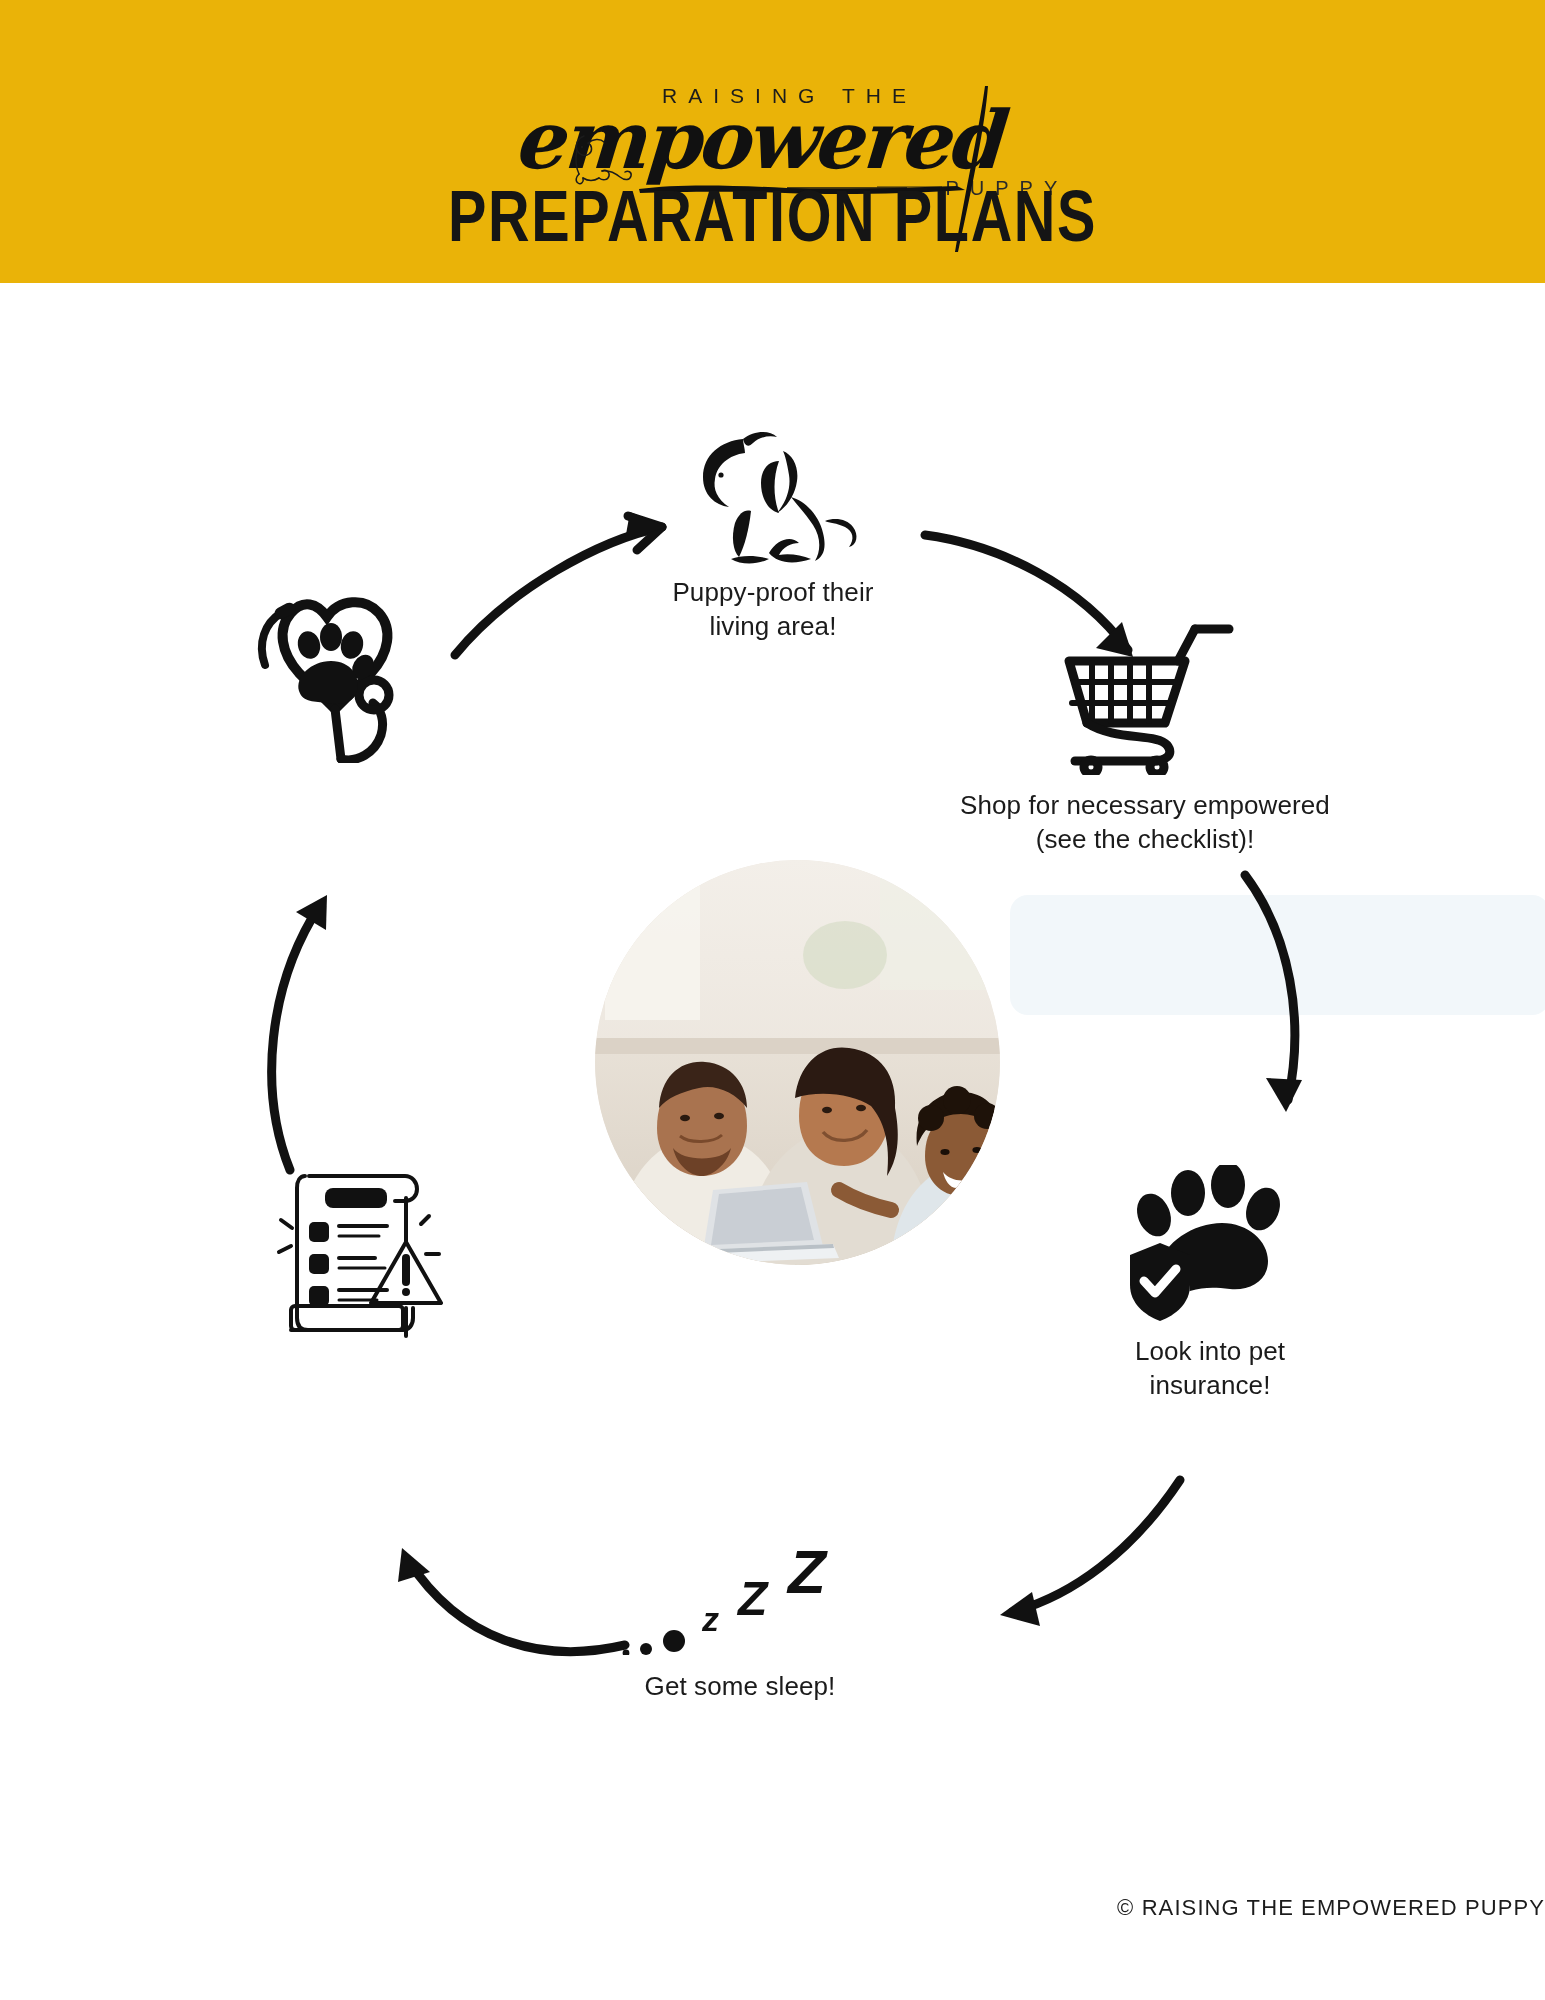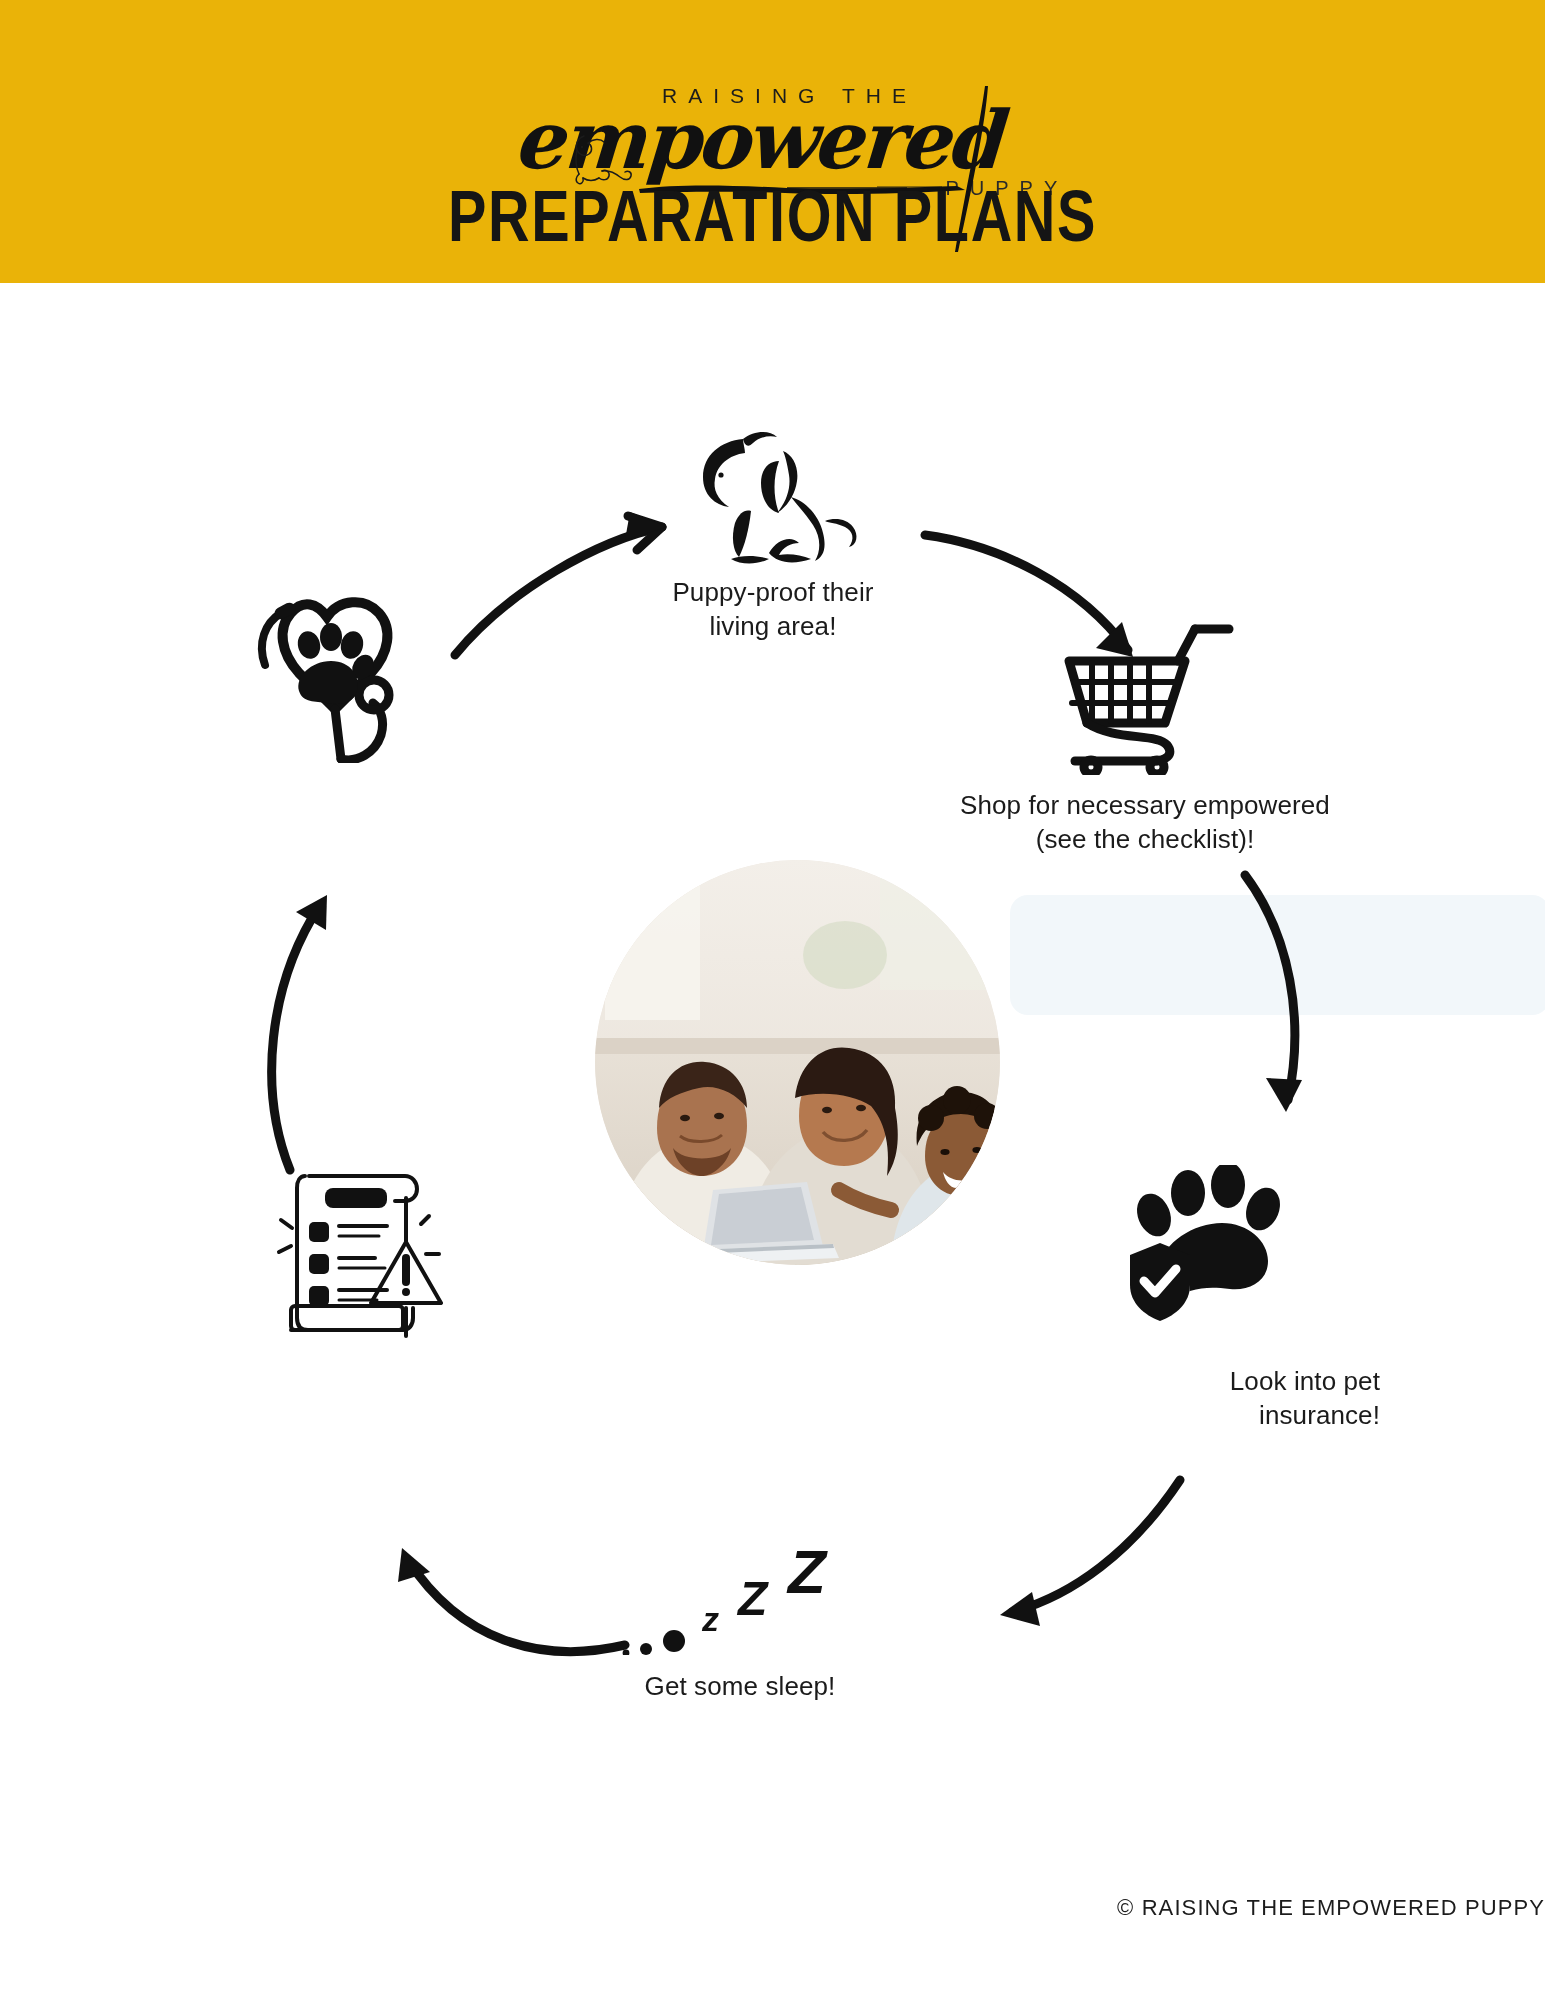--- a/index.html
+++ b/index.html
@@ -115,21 +115,21 @@
   #step-puppyproof { left: 588px; top: 440px; width: 370px; }
   #step-puppyproof .step-icon { height: 120px; }
   #step-puppyproof .step-label { margin-top: 16px; }
 
   #step-shop { left: 930px; top: 615px; width: 430px; }
   #step-shop .step-icon { height: 160px; }
   #step-shop .step-label { margin-top: 14px; }
 
   #step-insurance { left: 1040px; top: 1165px; width: 340px; }
   #step-insurance .step-icon { height: 160px; }
-  #step-insurance .step-label { margin-top: 40px; text-align: right; }
+  #step-insurance .step-label { margin-top: 10px; }
 
   #step-sleep { left: 530px; top: 1530px; width: 420px; }
   #step-sleep .step-icon { height: 140px; }
   #step-sleep .step-label { margin-top: 0; }
 
   #step-rules { left: 145px; top: 1155px; width: 430px; }
   #step-rules .step-icon { height: 185px; }
   #step-rules .step-label { margin-top: 14px; }
 
   #step-vet { left: 110px; top: 580px; width: 430px; }

